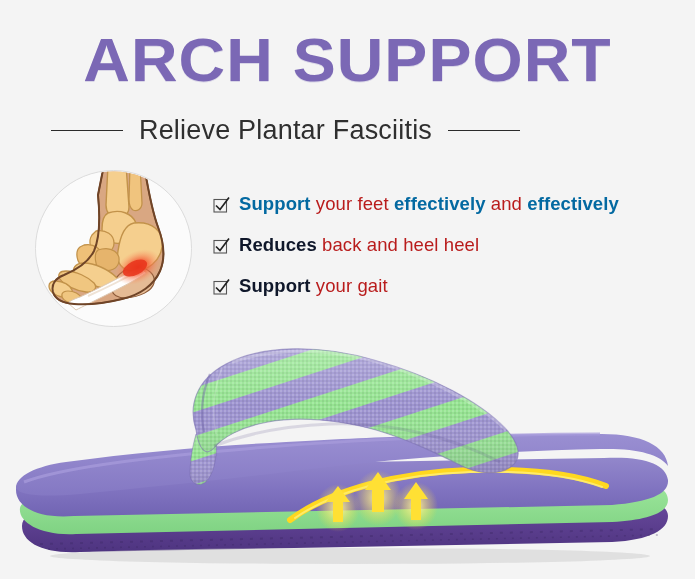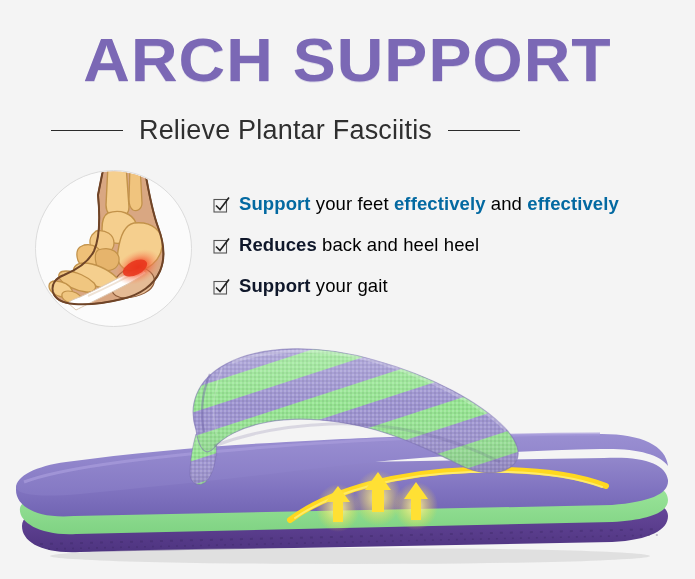--- a/index.html
+++ b/index.html
@@ -104,21 +104,21 @@
   }
   .bullet-text {
     font-size: 18.5px;
     line-height: 22px;
     color: #343434;
     white-space: nowrap;
     letter-spacing: 0.1px;
   }
   .b-dark { font-weight: bold; color: #0369a1; }
   .b-purple { font-weight: bold; color: #0f172a; }
-  .reg { font-weight: normal; color: #000000; }
+  .reg { font-weight: normal; color: #b91c1c; }
 
   
   .sandal-wrap {
     position: absolute;
     left: 0;
     top: 330px;
     width: 695px;
     height: 249px;
   }
   .sandal-wrap svg { display: block; }

